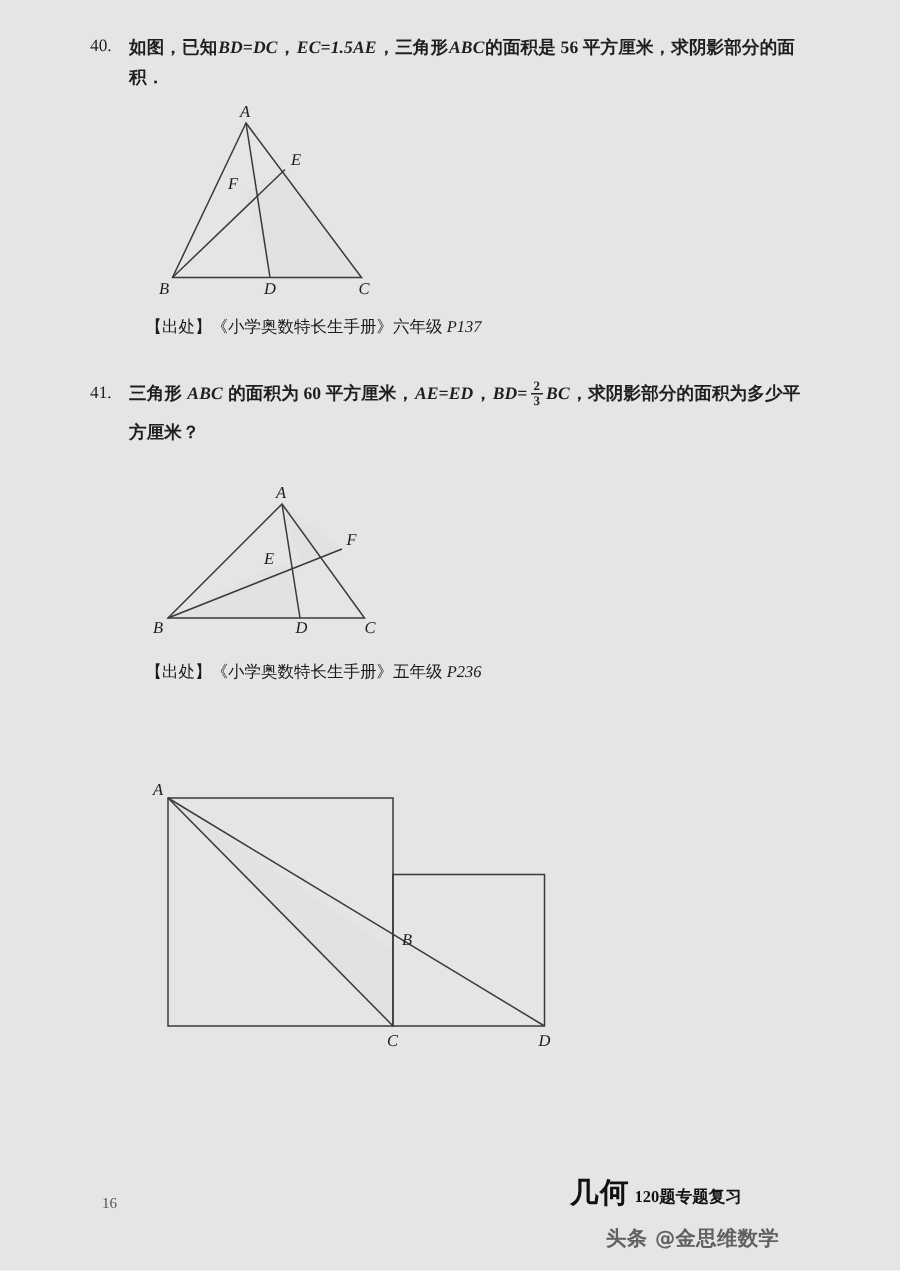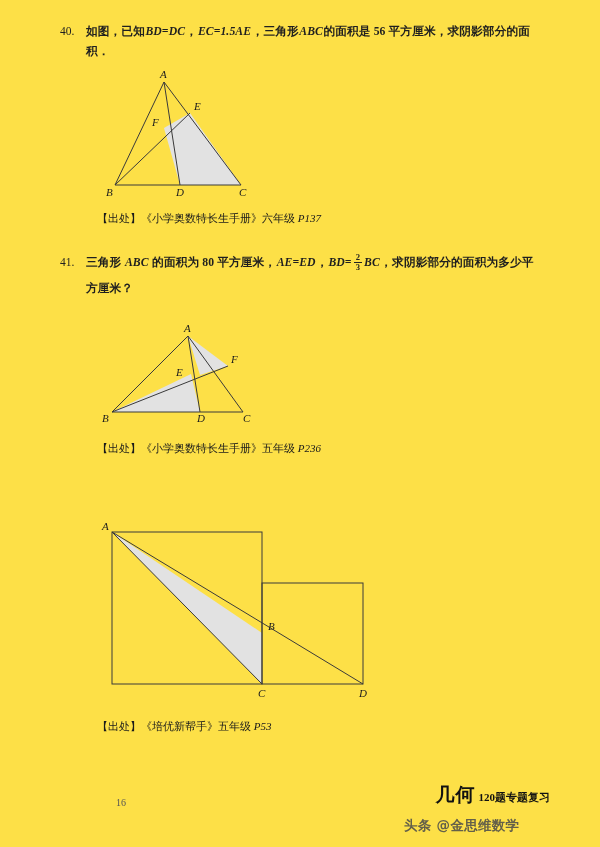--- a/index.html
+++ b/index.html
@@ -11,21 +11,21 @@
     width: 600px;
     height: 847px;
     position: relative;
     font-family: "Liberation Serif", "DejaVu Serif", serif;
     color: #2b2b2b;
     overflow: hidden;
   }
   .page {
     position: absolute;
     inset: 0;
-    background: #fde047;
+    background: #e5e5e5;
   }
 
   
   .problem {
     position: absolute;
     left: 60px;
     width: 492px;
   }
   .prob-row {
     display: flex;
@@ -95,28 +95,27 @@
   }
 
   
   .page-num {
     position: absolute;
     left: 68px;
     top: 797px;
     font-size: 10px;
     color: #555;
     font-family: "Liberation Serif", serif;
-    margin-left: 48px;
   }
   .footer-brand {
     position: absolute;
     left: 380px;
     top: 782px;
     width: 170px;
-    text-align: right;
+    text-align: left;
     white-space: nowrap;
   }
   .footer-brand .big {
     font-size: 19px;
     font-weight: bold;
     color: #111;
     font-family: "Liberation Serif", "DejaVu Serif", serif;
     letter-spacing: 1px;
   }
   .footer-brand .small {
@@ -175,21 +174,21 @@
   </div>
 
   <div class="source" style="top: 210px;">
     <span>【出处】《小学奥数特长生手册》六年级 </span><i>P137</i>
   </div>
 
   <div class="problem" style="top: 253px;">
     <div class="prob-row">
       <div class="prob-num">41.</div>
       <div class="prob-text">
-        <span>三角形 </span><i class="var">ABC</i><span> 的面积为 80 平方厘米，</span><i class="var">AE=ED</i><span>，</span><i class="var">BD=</i><span class="frac">
+        <span>三角形 </span><i class="var">ABC</i><span> 的面积为 60 平方厘米，</span><i class="var">AE=ED</i><span>，</span><i class="var">BD=</i><span class="frac">
             <span class="num">2</span>
             <span class="den">3</span>
           </span><i class="var">BC</i><span>，求阴影部分的面积为多少平</span>
         <span class="cont" style="margin-top:6px;">方厘米？</span>
       </div>
     </div>
   </div>
 
   <div class="figure" style="left: 100px; top: 318px;">
     <svg width="170" height="105" viewBox="0 0 170 105">
@@ -229,23 +228,20 @@
       <line x1="12" y1="12" x2="263" y2="164" stroke="#3a3a3a" stroke-width="1"></line>
 
       <line x1="12" y1="12" x2="162" y2="164" stroke="#3a3a3a" stroke-width="1"></line>
       <text class="lbl" x="2" y="10">A</text>
       <text class="lbl" x="168" y="110">B</text>
       <text class="lbl" x="158" y="177">C</text>
       <text class="lbl" x="259" y="177">D</text>
     </svg>
   </div>
 
-  <div class="source" style="top: 718px;">
-    <span>【出处】《培优新帮手》五年级 </span><i>P53</i>
-  </div>
 
   <div class="page-num">16</div>
 
   <div class="footer-brand">
     <span class="big">几何</span><span class="small">120题专题复习</span>
   </div>
 
   <div class="watermark">头条 @金思维数学</div>
 
 </div>

